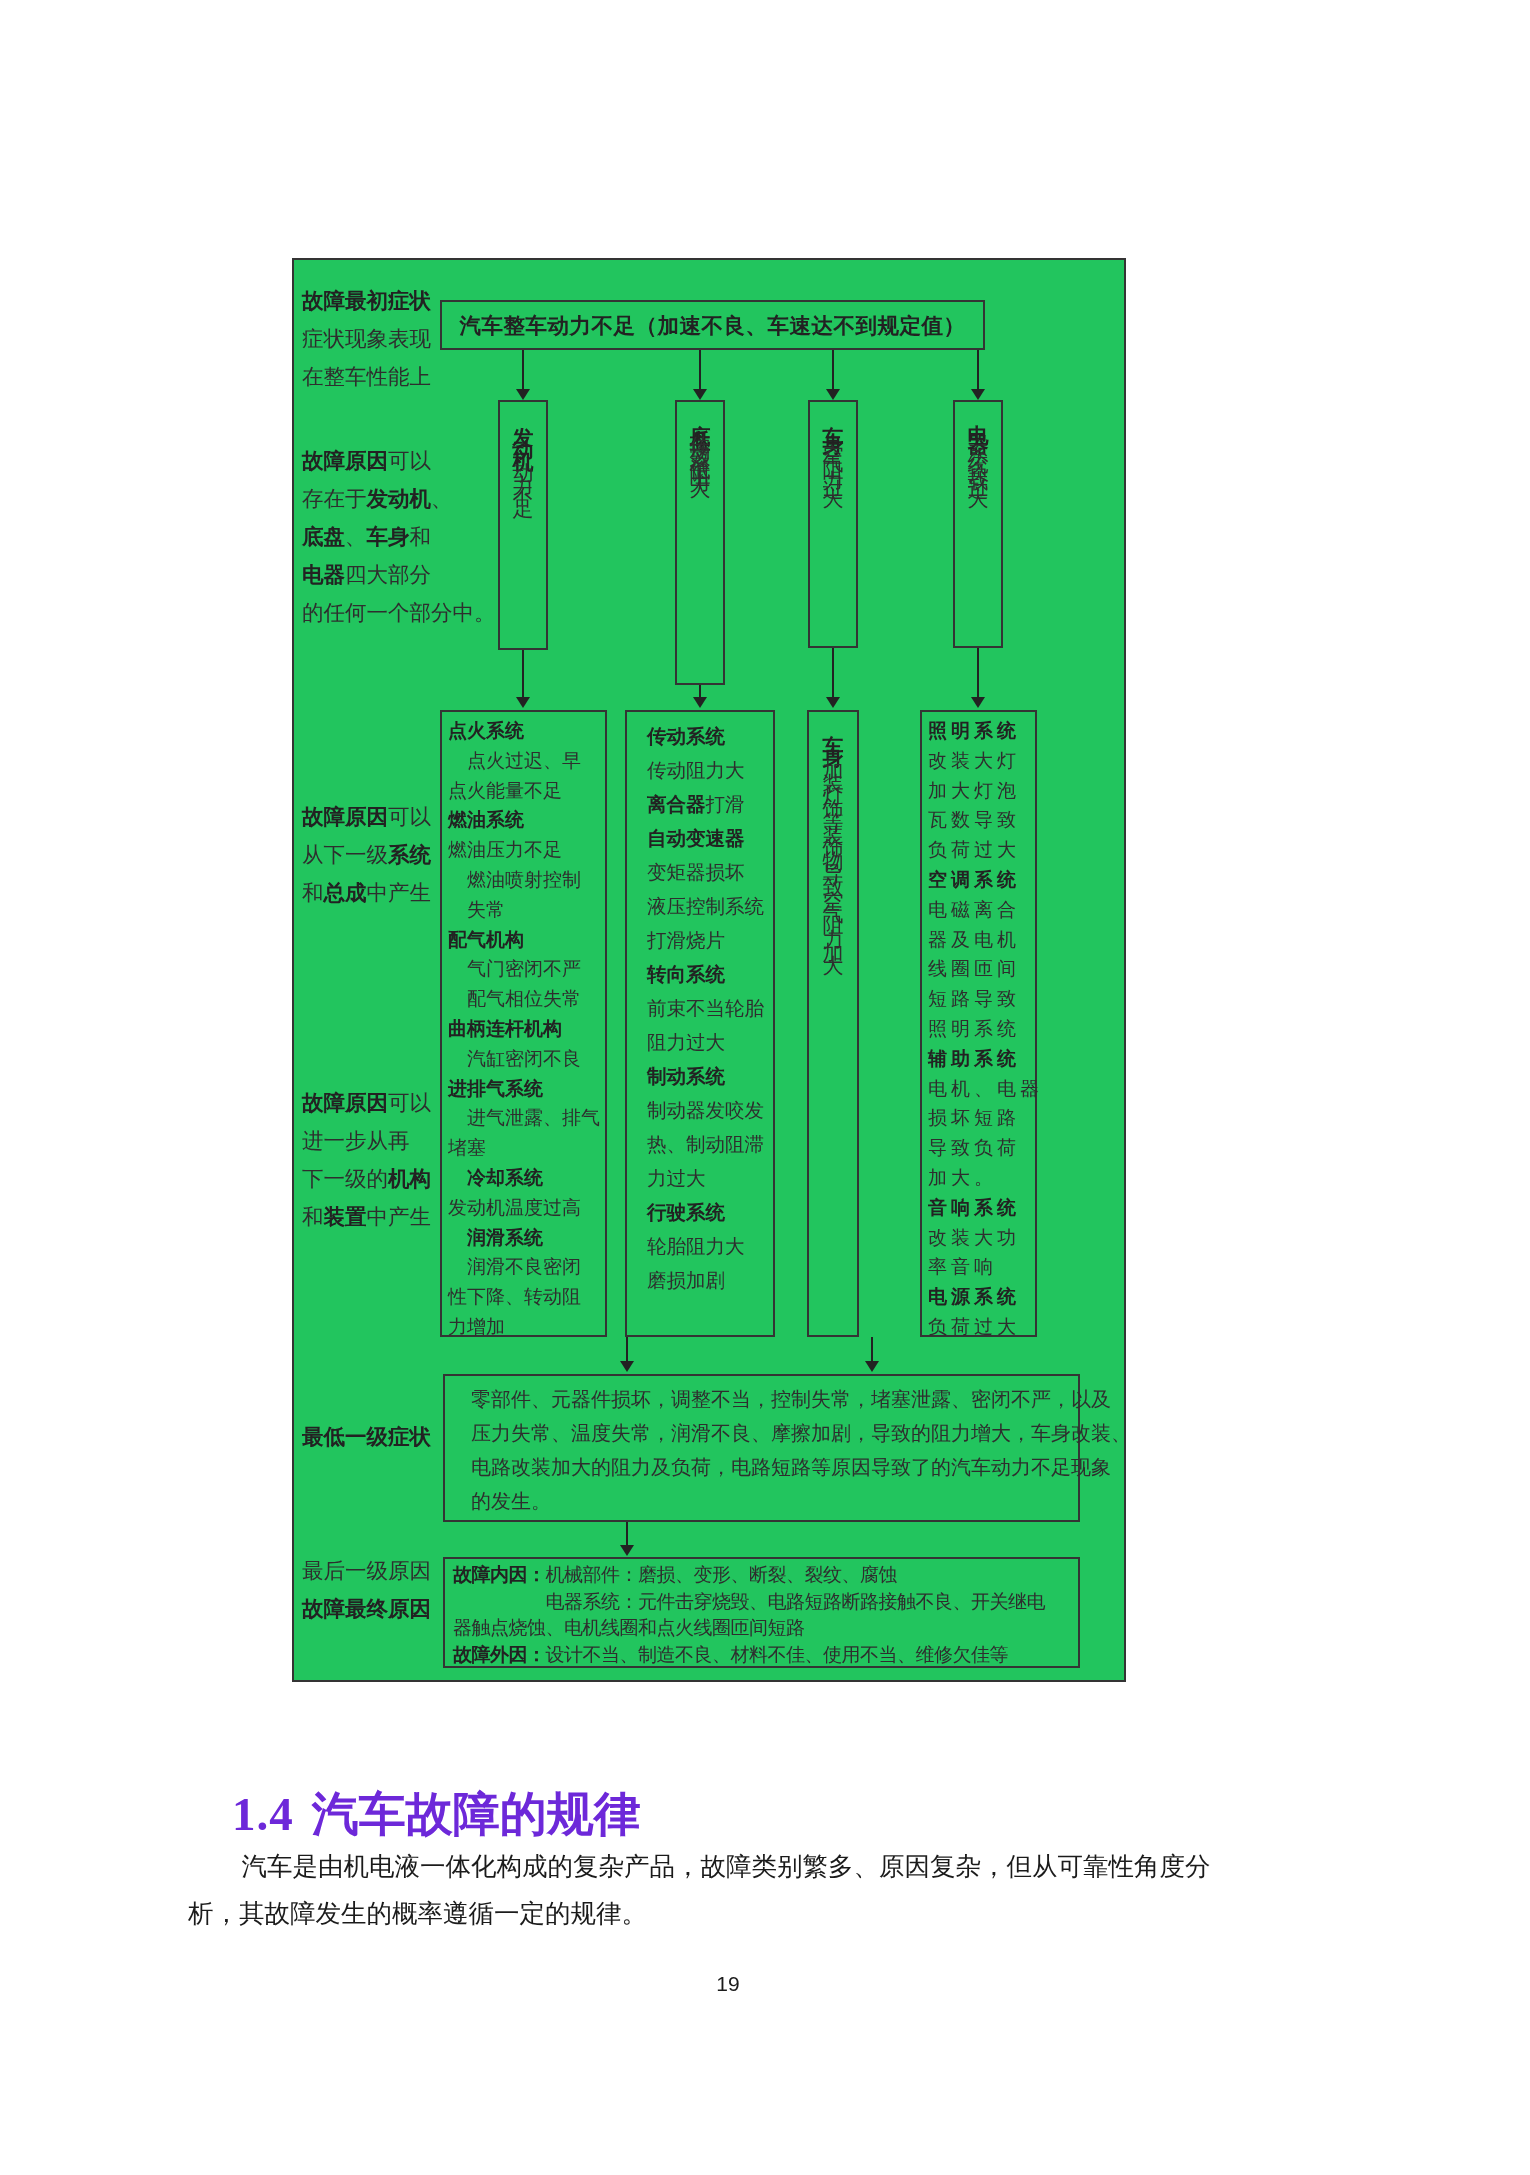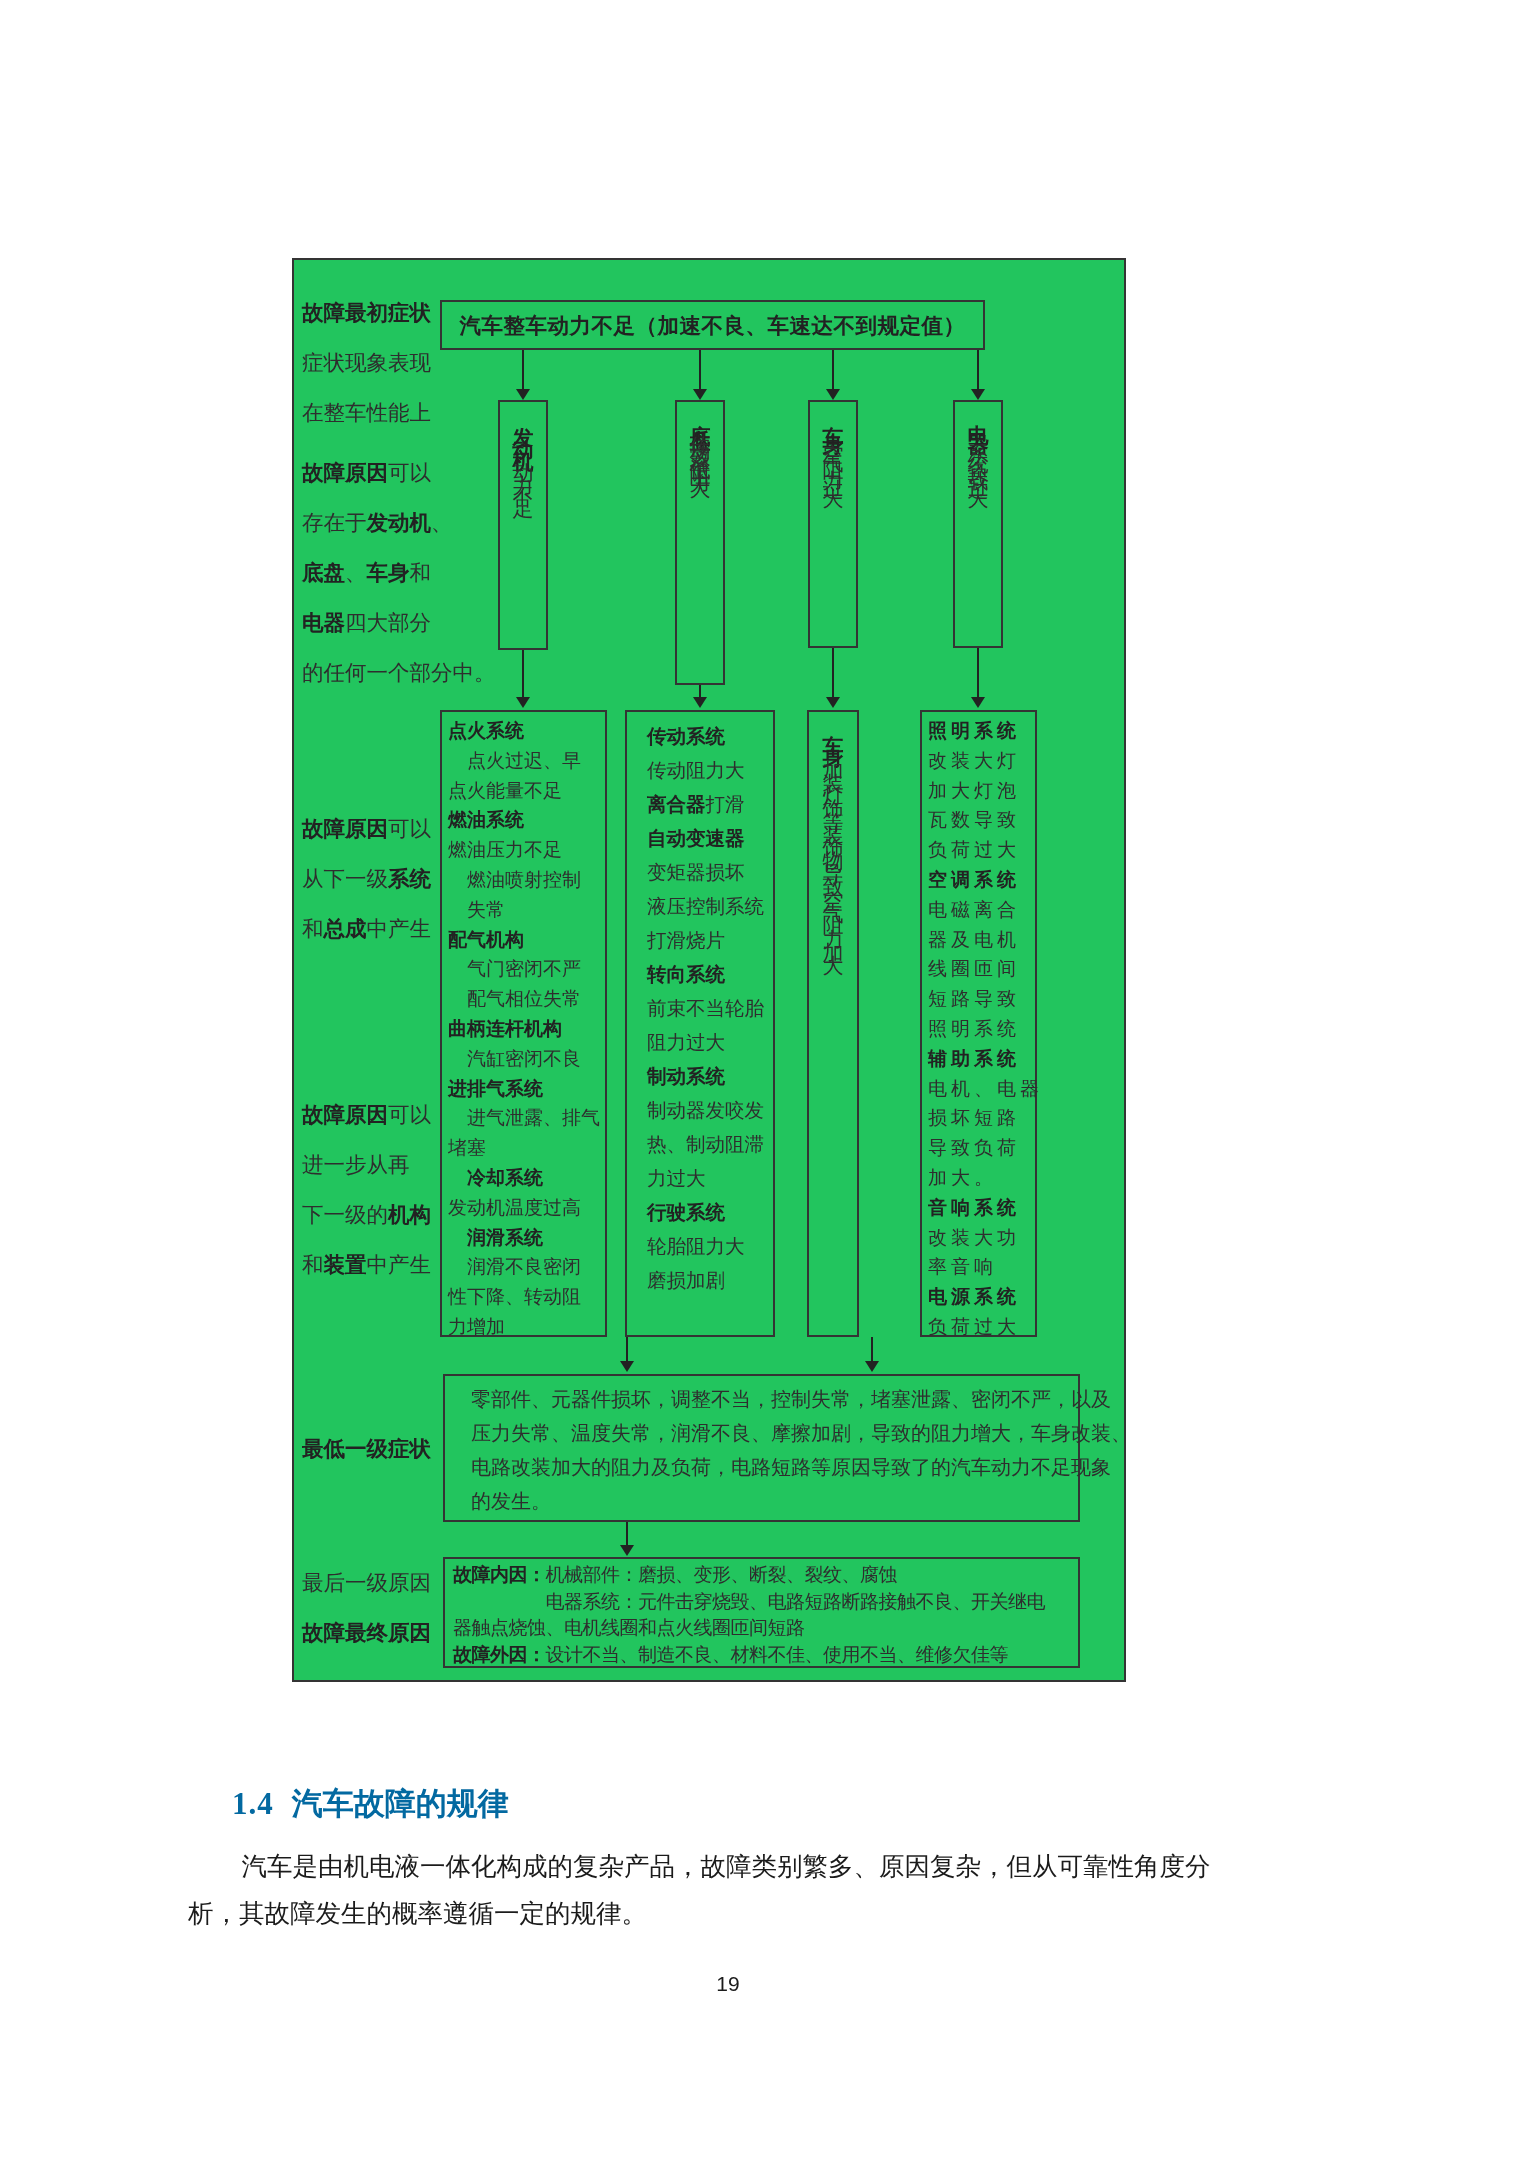--- a/index.html
+++ b/index.html
@@ -7,21 +7,21 @@
     position:relative;width:1530px;height:2175px;background:#ffffff;
     font-family:"Liberation Serif","DejaVu Serif",serif;color:#2e2e2e;
     margin:0 auto;overflow:hidden;
   }
   .abs{position:absolute;}
   .b{font-weight:bold;color:#222;}
   .box{position:absolute;border:2px solid #343434;background:#22c55e;box-sizing:border-box;}
   .ln{white-space:pre;}
   
   .slabel{font-size:21.5px;}
-  .slabel .ln{height:38px;line-height:38px;margin-top:12px;}
+  .slabel .ln{height:38px;line-height:38px;}
   
   .topbox{display:flex;align-items:center;justify-content:center;
           font-weight:bold;font-size:21.5px;color:#222;letter-spacing:0.5px;}
   
   .vert{writing-mode:vertical-rl;text-orientation:upright;font-size:21px;}
   .v1{letter-spacing:12px;line-height:46px;padding-top:8px;}
   .v2{letter-spacing:6px;line-height:46px;padding-top:5px;}
   .v34{letter-spacing:9px;line-height:46px;padding-top:6px;}
   .vd3{letter-spacing:13px;line-height:48px;padding-top:5px;}
   
@@ -37,21 +37,21 @@
   .finalbox{font-size:19px;letter-spacing:-0.5px;padding:3px 6px 0 8px;}
   .finalbox .ln{height:26.5px;line-height:26.5px;}
   
   .arrow-down{position:absolute;width:2px;background:#222;}
   .arrow-down::after{
     content:'';position:absolute;top:100%;left:-6px;
     border:7px solid transparent;border-bottom:0;border-top:11px solid #222;
   }
   
   .caption{font-weight:bold;font-size:22px;color:#111;text-align:center;}
-  .heading{font-weight:bold;font-size:31px;color:#0369a1;font-family:"Liberation Serif","DejaVu Serif",serif;}
+  .heading{font-weight:bold;font-size:47px;color:#6d28d9;font-family:"Liberation Serif","DejaVu Serif",serif;}
   .heading .num{margin-right:18px;letter-spacing:1px;}
   .para{font-size:25.5px;color:#1b1b1b;}
   .para .ln{height:47px;line-height:47px;}
   .para .ln:first-child{text-indent:2.1em;}
   .pagenum{font-size:21px;color:#1b1b1b;font-family:"Liberation Sans","DejaVu Sans",sans-serif;}
 </style>
 </head>
 <body>
 
 <div class="page">

